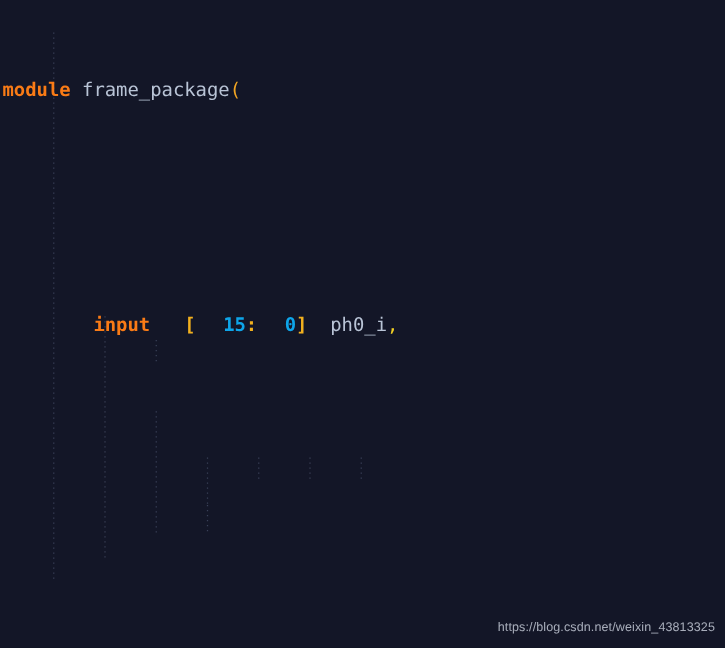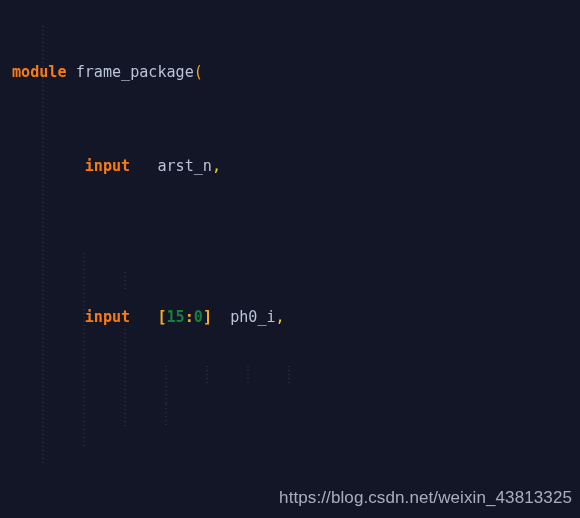--- a/index.html
+++ b/index.html
@@ -39,37 +39,37 @@
     font-family: "DejaVu Sans Mono", monospace;
     font-size: 15.1px;
     line-height: 18.8px;
     letter-spacing: 0px;
     white-space: pre;
     color: #b9c4d6;
   }
   .ln {
     display: block;
     height: 18.8px;
-    padding-left: 12px;
+    padding-left: 2px;
     white-space: pre;
   }
   .kw   { color: #f97b16; font-weight: bold; }
   .id   { color: #b9c4d6; }
   .pun  { color: #f2d024; }
-  .num  { color: #15803d; font-weight: bold; }
+  .num  { color: #0ea5e9; font-weight: bold; margin-left: 22px; }
   .brk  { color: #f2b01e; font-weight: bold; }
   .paren{ color: #f0a423; }
   #watermark {
     position: absolute;
     right: 8px;
     bottom: 10px;
     color: #c9cfdb;
     opacity: 0.82;
     font-family: "Liberation Sans", sans-serif;
-    font-size: 17px;
+    font-size: 10px;
     letter-spacing: 0.1px;
     white-space: nowrap;
   }
 </style>
 </head>
 <body>
 
 <div id="editor">
 
   <svg id="guides" width="580" height="518" xmlns="http://www.w3.org/2000/svg">
@@ -87,21 +87,20 @@
     <line x1="207" y1="366" x2="207" y2="385" stroke="#3a4158" stroke-width="1" stroke-dasharray="1 3"></line>
     <line x1="248" y1="366" x2="248" y2="385" stroke="#3a4158" stroke-width="1" stroke-dasharray="1 3"></line>
     <line x1="289" y1="366" x2="289" y2="385" stroke="#3a4158" stroke-width="1" stroke-dasharray="1 3"></line>
   </svg>
 
   <div id="code">
 
     <span class="ln"><span class="kw">module</span> <span class="id">frame_package</span><span class="paren">(</span></span>
 
 
-    <span class="ln">        <span class="kw">input</span>   <span class="id">arst_n</span><span class="pun">,</span></span>
 
     <span class="ln"> </span>
 
     <span class="ln">        <span class="kw">input</span>   <span class="brk">[</span><span class="num">15</span><span class="brk">:</span><span class="num">0</span><span class="brk">]</span>  <span class="id">ph0_i</span><span class="pun">,</span></span>
 
 
     <span class="ln"> </span>
 
     
 

